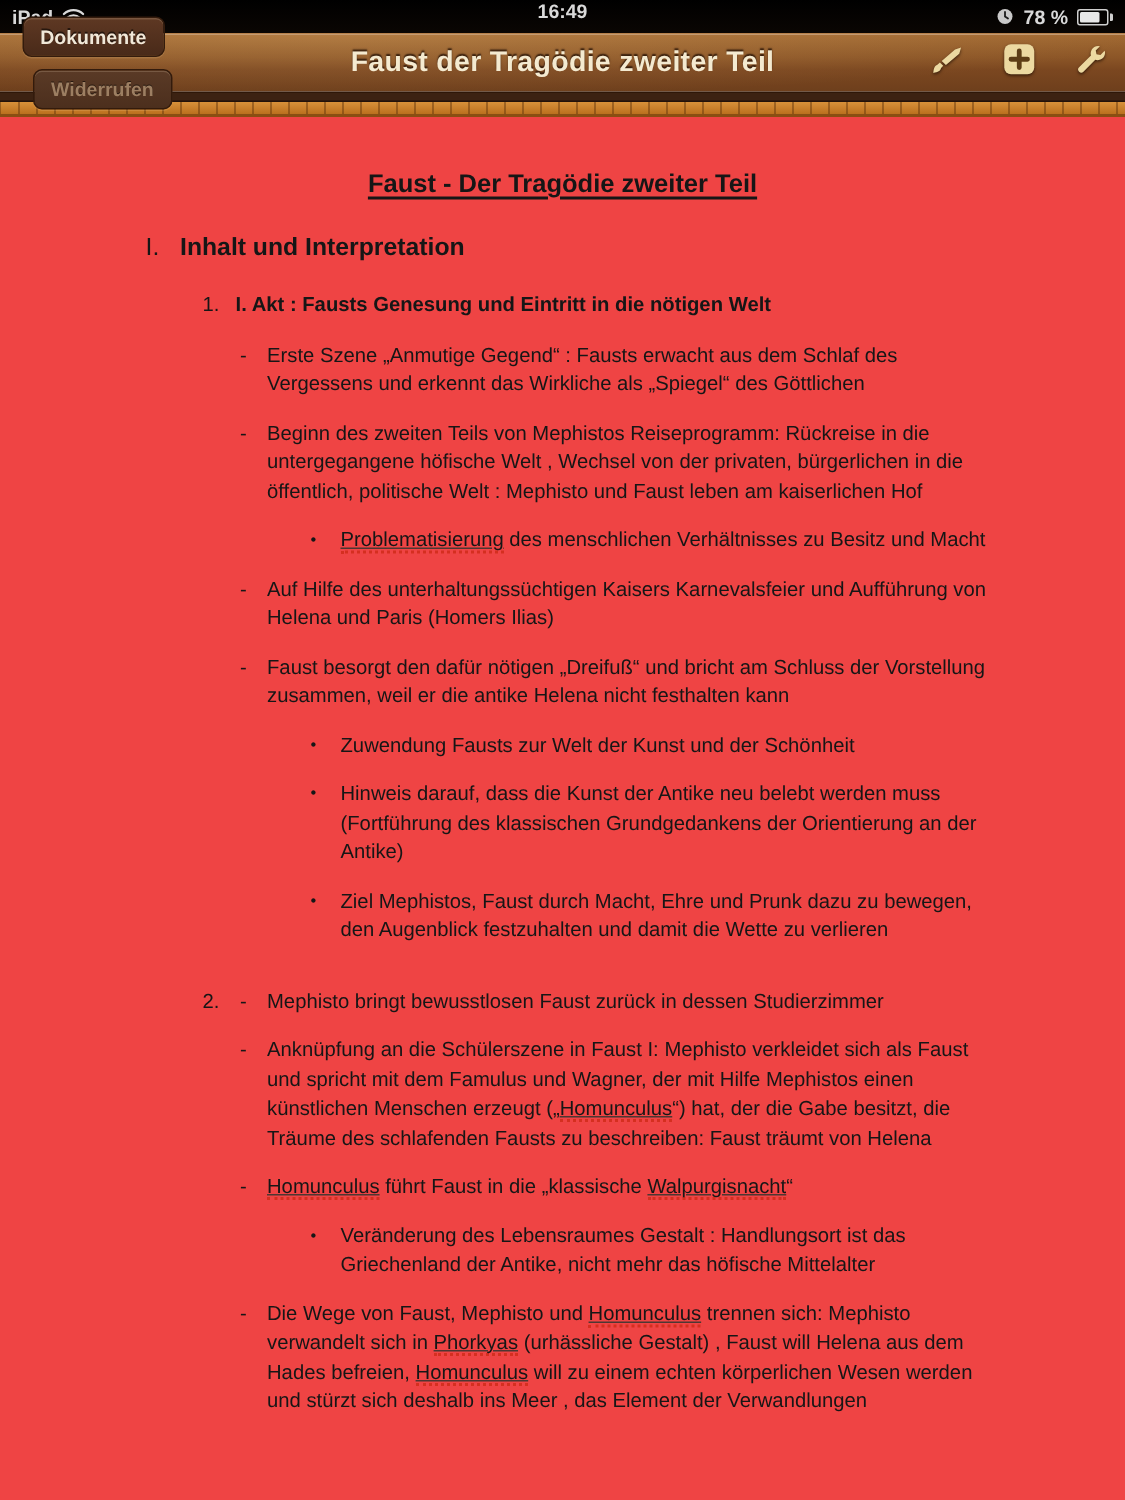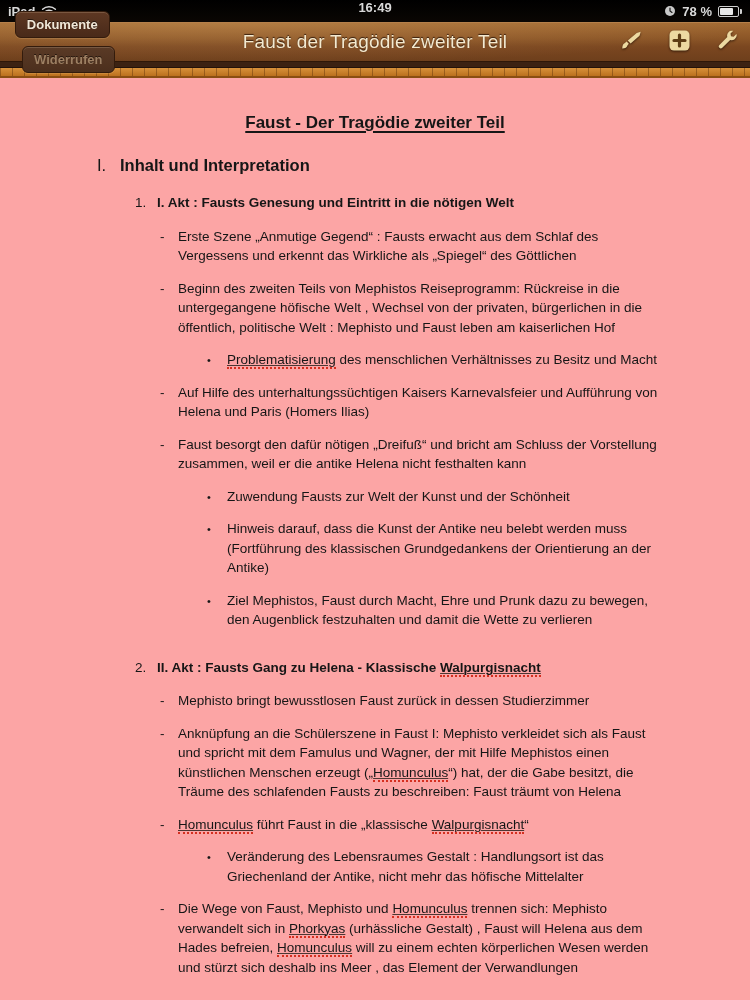--- a/index.html
+++ b/index.html
@@ -37,21 +37,21 @@
       linear-gradient(#a26a33 0%, #8c5627 40%, #7b4720 62%, #6e3f1c 100%);
     border-top:1px solid #b5804a;
     border-bottom:1px solid #2e1708;
     display:flex; align-items:center; padding:0 10px;
     position:relative;
   }
   .tb-left { display:flex; gap:8px; align-items:center; z-index:2;flex-direction:column; }
   .tb-right { display:flex; gap:22px; align-items:center; margin-left:auto; z-index:2; }
   .tb-title {
     position:absolute; left:0; right:0; text-align:center;
-    font-size:19px; font-weight:400; color:#f4ead0;
+    font-size:19px; font-weight:700; color:#f4ead0;
     text-shadow:0 -1px 1px rgba(30,12,2,.8);
     letter-spacing:.2px;
   }
   .tb-btn {
     height:27px; padding:0 11px; border-radius:6px;
     background:linear-gradient(#5e3823, #492a19);
     border:1px solid #331b0c;
     box-shadow:inset 0 1px 0 rgba(255,235,200,.18), 0 1px 0 rgba(255,220,170,.15);
     color:#f1e8d8; font-size:13px; font-weight:700;
     text-shadow:0 -1px 0 rgba(0,0,0,.55);
@@ -70,21 +70,21 @@
   .ruler {
     height:10px;
     background:
       repeating-linear-gradient(90deg, rgba(95,50,10,.45) 0 1px, transparent 1px 12px),
       linear-gradient(#d8913a, #bb701e);
     border-bottom:2px solid #8a4e12;
     box-shadow:0 2px 3px rgba(0,0,0,.28);
   }
 
   
-  .page { background:#fca5a5; padding-top:34px; height:922px; overflow:hidden; color:#161616; }
+  .page { background:#ef4444; padding-top:34px; height:922px; overflow:hidden; color:#161616; }
   .para { position:relative; margin-right:88px; margin-bottom:13px; font-size:13.5px; line-height:19.5px; }
   .para .marker { position:absolute; }
   .para.title {
     text-align:center; font-size:17px; font-weight:700; line-height:22px;
     margin:0 0 21px 0;
   }
   .para.title .ptext { text-decoration:underline; text-decoration-thickness:2px; text-underline-offset:3px; }
   .para.section { margin-left:120px; font-size:16.5px; font-weight:700; line-height:21px; margin-bottom:17px; }
   .para.section .marker { left:-23px; font-weight:400; }
   .para.num { margin-left:157px; font-weight:700; margin-bottom:14px; }
@@ -172,19 +172,19 @@
     <div class="para section"><span class="marker">I.</span><span class="ptext"><span>Inhalt und Interpretation</span></span></div>
     <div class="para num"><span class="marker">1.</span><span class="ptext"><span>I. Akt : Fausts Genesung und Eintritt in die nötigen Welt</span></span></div>
     <div class="para dash"><span class="marker">-</span><span class="ptext"><span>Erste Szene „Anmutige Gegend“ :  Fausts erwacht aus dem Schlaf des Vergessens und erkennt das Wirkliche als „Spiegel“ des Göttlichen</span></span></div>
     <div class="para dash"><span class="marker">-</span><span class="ptext"><span>Beginn des zweiten Teils von Mephistos Reiseprogramm: Rückreise in die untergegangene höfische Welt , Wechsel von der privaten, bürgerlichen in die öffentlich, politische Welt : Mephisto und Faust leben am kaiserlichen Hof</span></span></div>
     <div class="para dot"><span class="marker">•</span><span class="ptext"><span class="misspelled">Problematisierung</span><span> des menschlichen Verhältnisses zu Besitz und Macht</span></span></div>
     <div class="para dash"><span class="marker">-</span><span class="ptext"><span>Auf Hilfe des unterhaltungssüchtigen Kaisers Karnevalsfeier und Aufführung von  Helena und Paris (Homers Ilias)</span></span></div>
     <div class="para dash"><span class="marker">-</span><span class="ptext"><span>Faust besorgt den dafür nötigen  „Dreifuß“  und bricht am Schluss der Vorstellung zusammen, weil er die antike Helena nicht festhalten kann</span></span></div>
     <div class="para dot"><span class="marker">•</span><span class="ptext"><span>Zuwendung Fausts zur Welt der Kunst und der Schönheit</span></span></div>
     <div class="para dot"><span class="marker">•</span><span class="ptext"><span>Hinweis darauf, dass die Kunst der Antike neu belebt werden muss (Fortführung des klassischen Grundgedankens der Orientierung an der Antike)</span></span></div>
     <div class="para dot"><span class="marker">•</span><span class="ptext"><span>Ziel Mephistos, Faust durch Macht, Ehre und Prunk dazu zu bewegen, den Augenblick festzuhalten und damit die Wette zu verlieren</span></span></div>
-    <div class="para num" style="margin-top: 28px;"><span class="marker">2.</span><span class="ptext"><span>II. Akt  : Fausts Gang zu Helena - Klassische </span><span class="misspelled">Walpurgisnacht</span></span></div>
+    <div class="para num" style="margin-top: 28px;"><span class="marker">2.</span></div>
     <div class="para dash"><span class="marker">-</span><span class="ptext"><span>Mephisto bringt bewusstlosen Faust zurück in dessen Studierzimmer</span></span></div>
     <div class="para dash"><span class="marker">-</span><span class="ptext"><span>Anknüpfung an die Schülerszene in Faust I: Mephisto verkleidet sich als Faust und spricht mit dem Famulus und Wagner, der mit Hilfe Mephistos einen künstlichen Menschen erzeugt („</span><span class="misspelled">Homunculus</span><span>“) hat, der die Gabe besitzt, die Träume des schlafenden Fausts zu beschreiben: Faust träumt von Helena</span></span></div>
     <div class="para dash"><span class="marker">-</span><span class="ptext"><span class="misspelled">Homunculus</span><span> führt Faust in die „klassische </span><span class="misspelled">Walpurgisnacht</span><span>“</span></span></div>
     <div class="para dot"><span class="marker">•</span><span class="ptext"><span>Veränderung des Lebensraumes Gestalt : Handlungsort ist das Griechenland  der Antike, nicht mehr das höfische Mittelalter</span></span></div>
     <div class="para dash"><span class="marker">-</span><span class="ptext"><span>Die Wege von Faust, Mephisto und </span><span class="misspelled">Homunculus</span><span> trennen sich: Mephisto verwandelt sich in </span><span class="misspelled">Phorkyas</span><span> (urhässliche Gestalt) , Faust will Helena aus dem Hades befreien, </span><span class="misspelled">Homunculus</span><span> will zu einem echten körperlichen Wesen werden und stürzt sich deshalb ins Meer , das Element der Verwandlungen</span></span></div>
   </div>
 
 </body></html>

